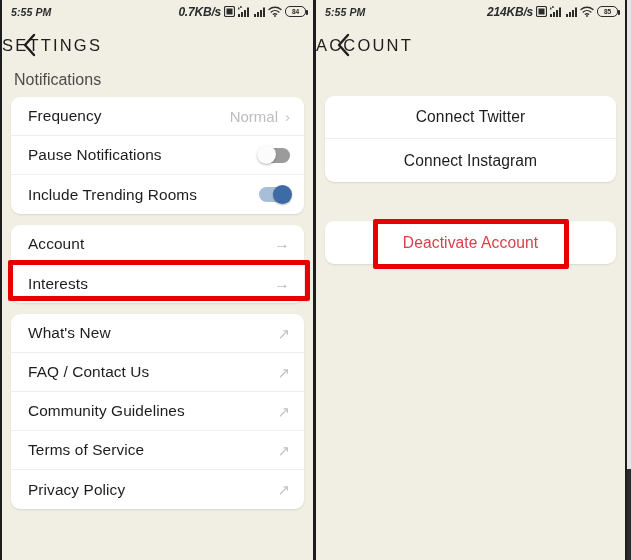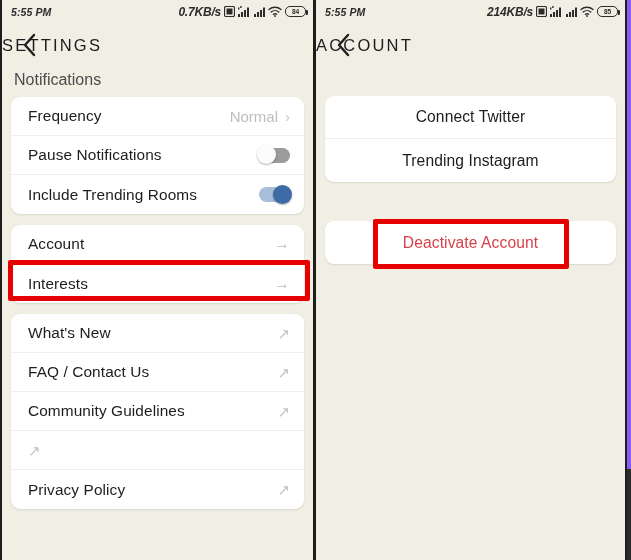--- a/index.html
+++ b/index.html
@@ -5,21 +5,21 @@
   * { margin:0; padding:0; box-sizing:border-box; }
   html,body {
     width:631px; height:560px;
     background:#2b2b2b;
     font-family:"Liberation Sans", sans-serif;
     overflow:hidden;
   }
   .screens {
     width:631px; height:469px;
     display:flex;
-    background:#8b5cf6;
+    background:#e5e5e5;
   }
   .phone {
     position:relative;
     height:560px;
     background:#f1eee4;
     overflow:hidden;
   }
   .phone.left  { width:313px; border-left:2px solid #1d1d1d; }
   .phone.right { width:314px; border-left:3px solid #1d1d1d; border-right:2px solid #1d1d1d; }
 
@@ -233,20 +233,21 @@
       </div>
       <div class="row">
         <span class="row-label">FAQ / Contact Us</span>
         <span class="arrow-ne">↗</span>
       </div>
       <div class="row">
         <span class="row-label">Community Guidelines</span>
         <span class="arrow-ne">↗</span>
       </div>
       <div class="row">
+        <span class="row-label">Terms of Service</span>
         <span class="arrow-ne">↗</span>
       </div>
       <div class="row">
         <span class="row-label">Privacy Policy</span>
         <span class="arrow-ne">↗</span>
       </div>
     </div>
 
     <div class="annot" style="left:6px; top:260px; width:302px; height:41px;"></div>
   </div>
@@ -297,21 +298,21 @@
       <div class="appbar-title">ACCOUNT</div>
     </div>
 
     <div style="height:29px;"></div>
 
     <div class="card">
       <div class="row center tall">
         <span class="row-label">Connect Twitter</span>
       </div>
       <div class="row center tall">
-        <span class="row-label">Trending Instagram</span>
+        <span class="row-label">Connect Instagram</span>
       </div>
     </div>
 
     <div style="height:28px;"></div>
 
     <div class="card">
       <div class="row center tall">
         <span class="row-label danger">Deactivate Account</span>
       </div>
     </div>

